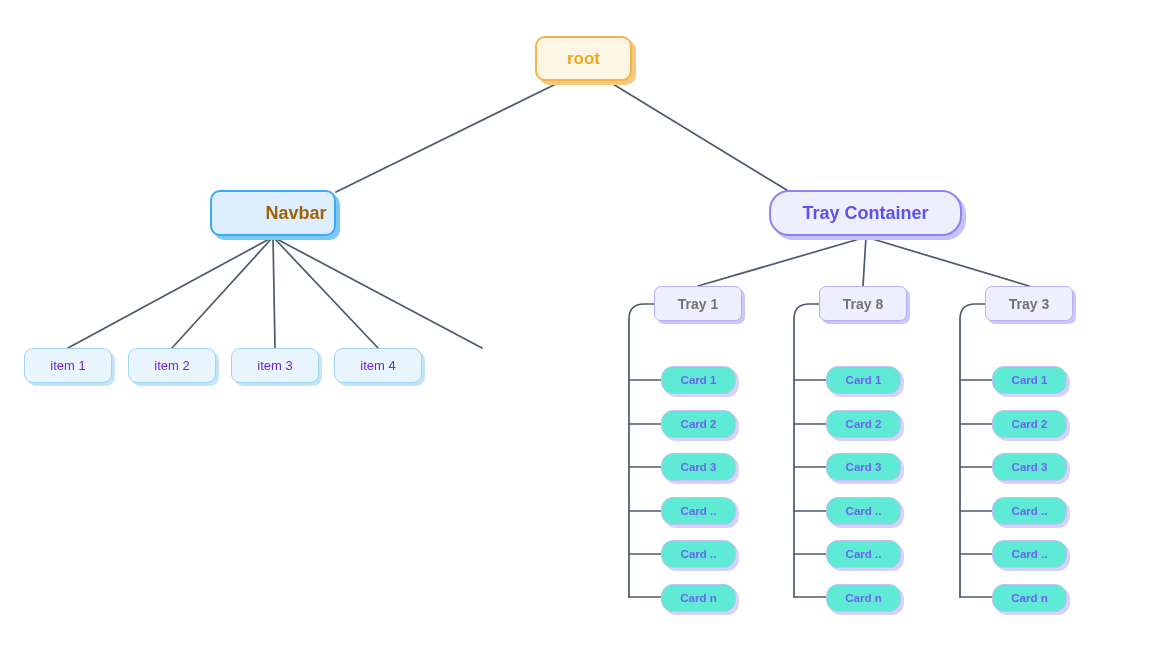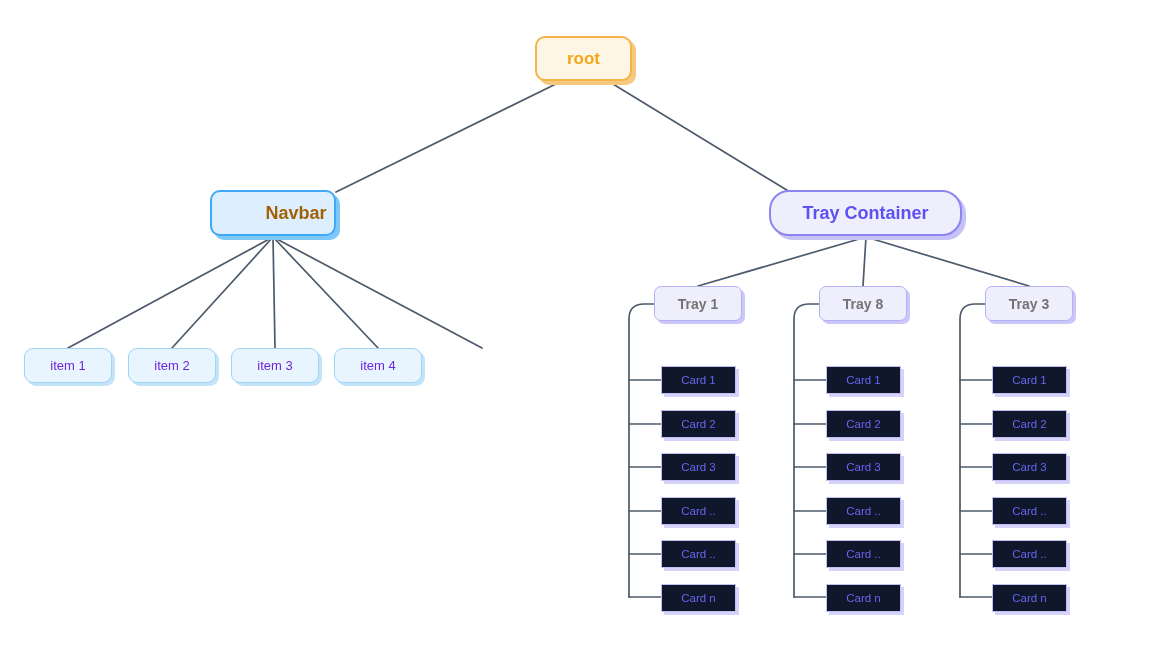--- a/index.html
+++ b/index.html
@@ -113,25 +113,25 @@
     font-size: 14px;
     font-weight: 600;
     box-shadow: 3px 3px 0 0 #cbc7f9;
   }
 
   
   .node-card {
     width: 75px;
     height: 28px;
     border: 1.5px solid #c3bff6;
-    border-radius: 0;
-    background: #0f172a;
+    border-radius: 12px;
+    background: #5eead4;
     color: #6c63f1;
     font-size: 11.5px;
-    font-weight: 400;
+    font-weight: 700;
     box-shadow: 3px 3px 0 0 #d6d3fa;
   }
 </style>
 </head>
 <body>
 
 <div id="canvas">
 
   <svg id="edges" viewBox="0 0 1156 665" xmlns="http://www.w3.org/2000/svg">
     <g fill="none" stroke="#4c5a6b" stroke-width="1.7" stroke-linecap="round">

